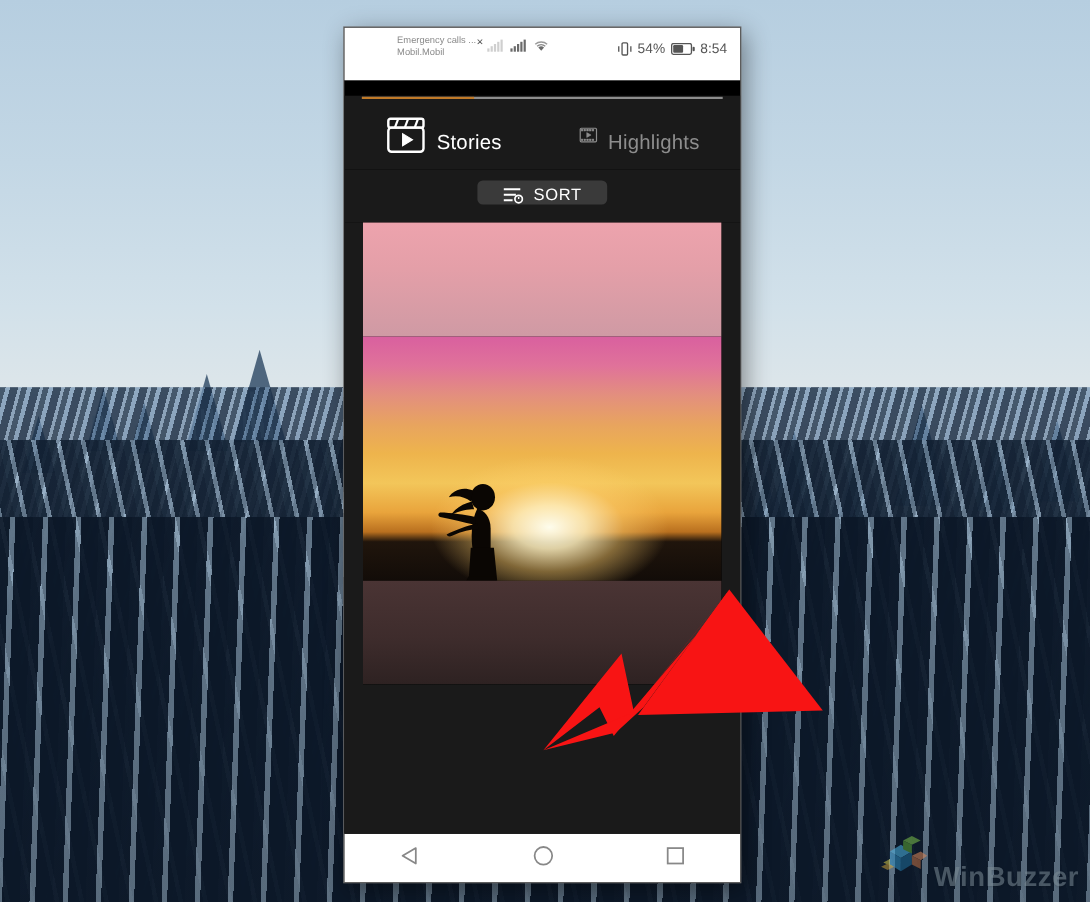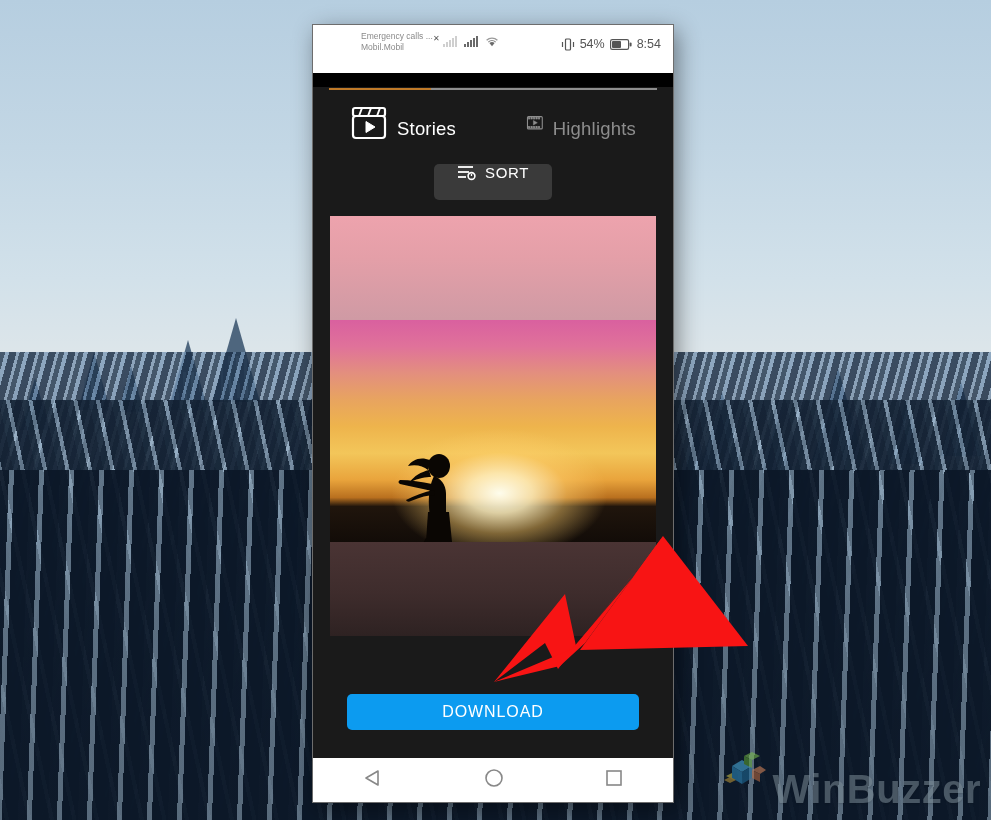--- a/index.html
+++ b/index.html
@@ -216,23 +216,23 @@
     justify-content: center;
     gap: 14px;
     padding: 10px 0 16px 0;
     flex: 0 0 auto;
   }
   .abtn {
     background: #3a3a3a;
     border: none;
     border-radius: 5px;
     color: #fff;
-    height: 36px;
-    display: flex;
-    align-items: flex-start;
+    height: 22px;
+    display: flex;
+    align-items: flex-end;
     justify-content: center;
     gap: 9px;
     padding: 0 20px;
     font-size: 15px;
     letter-spacing: .6px;
     cursor: pointer;
     font-family: "Liberation Sans", sans-serif;
   }
   #sort-btn { width: 118px; }
   #autoplay-btn { width: 156px; }
@@ -353,21 +353,21 @@
   #watermark {
     position: absolute;
     right: 10px;
     bottom: 8px;
     display: flex;
     align-items: center;
     gap: 6px;
     opacity: .55;
   }
   #watermark .wm-text {
-    font-size: 40px;
+    font-size: 25px;
     font-weight: bold;
     color: #7a8a94;
     letter-spacing: .5px;
     text-shadow: 0 1px 2px rgba(0,0,0,.25);
     margin-top: 44px;
   }
 </style>
 </head>
 <body>
 
@@ -520,23 +520,20 @@
           <path d="M32 136 L44 136 L46 144 L30 144 Z" fill="#0a0603"></path>
         </svg>
         <div id="sea-shimmer"></div>
         <div id="beach-dark"></div>
       </div>
 
       <div id="story-bottom"></div>
     </div>
   </div>
 
-  <div id="download-wrap">
-    <button id="download-btn">DOWNLOAD</button>
-  </div>
 
   <div id="navbar">
     <span class="nav-btn">
       <svg width="22" height="20" viewBox="0 0 22 20">
         <path d="M16 3 L4 10 L16 17 Z" fill="none" stroke="#888" stroke-width="1.6" stroke-linejoin="round"></path>
       </svg>
     </span>
     <span class="nav-btn">
       <svg width="22" height="22" viewBox="0 0 22 22">
         <circle cx="11" cy="11" r="8" fill="none" stroke="#888" stroke-width="1.6"></circle>

